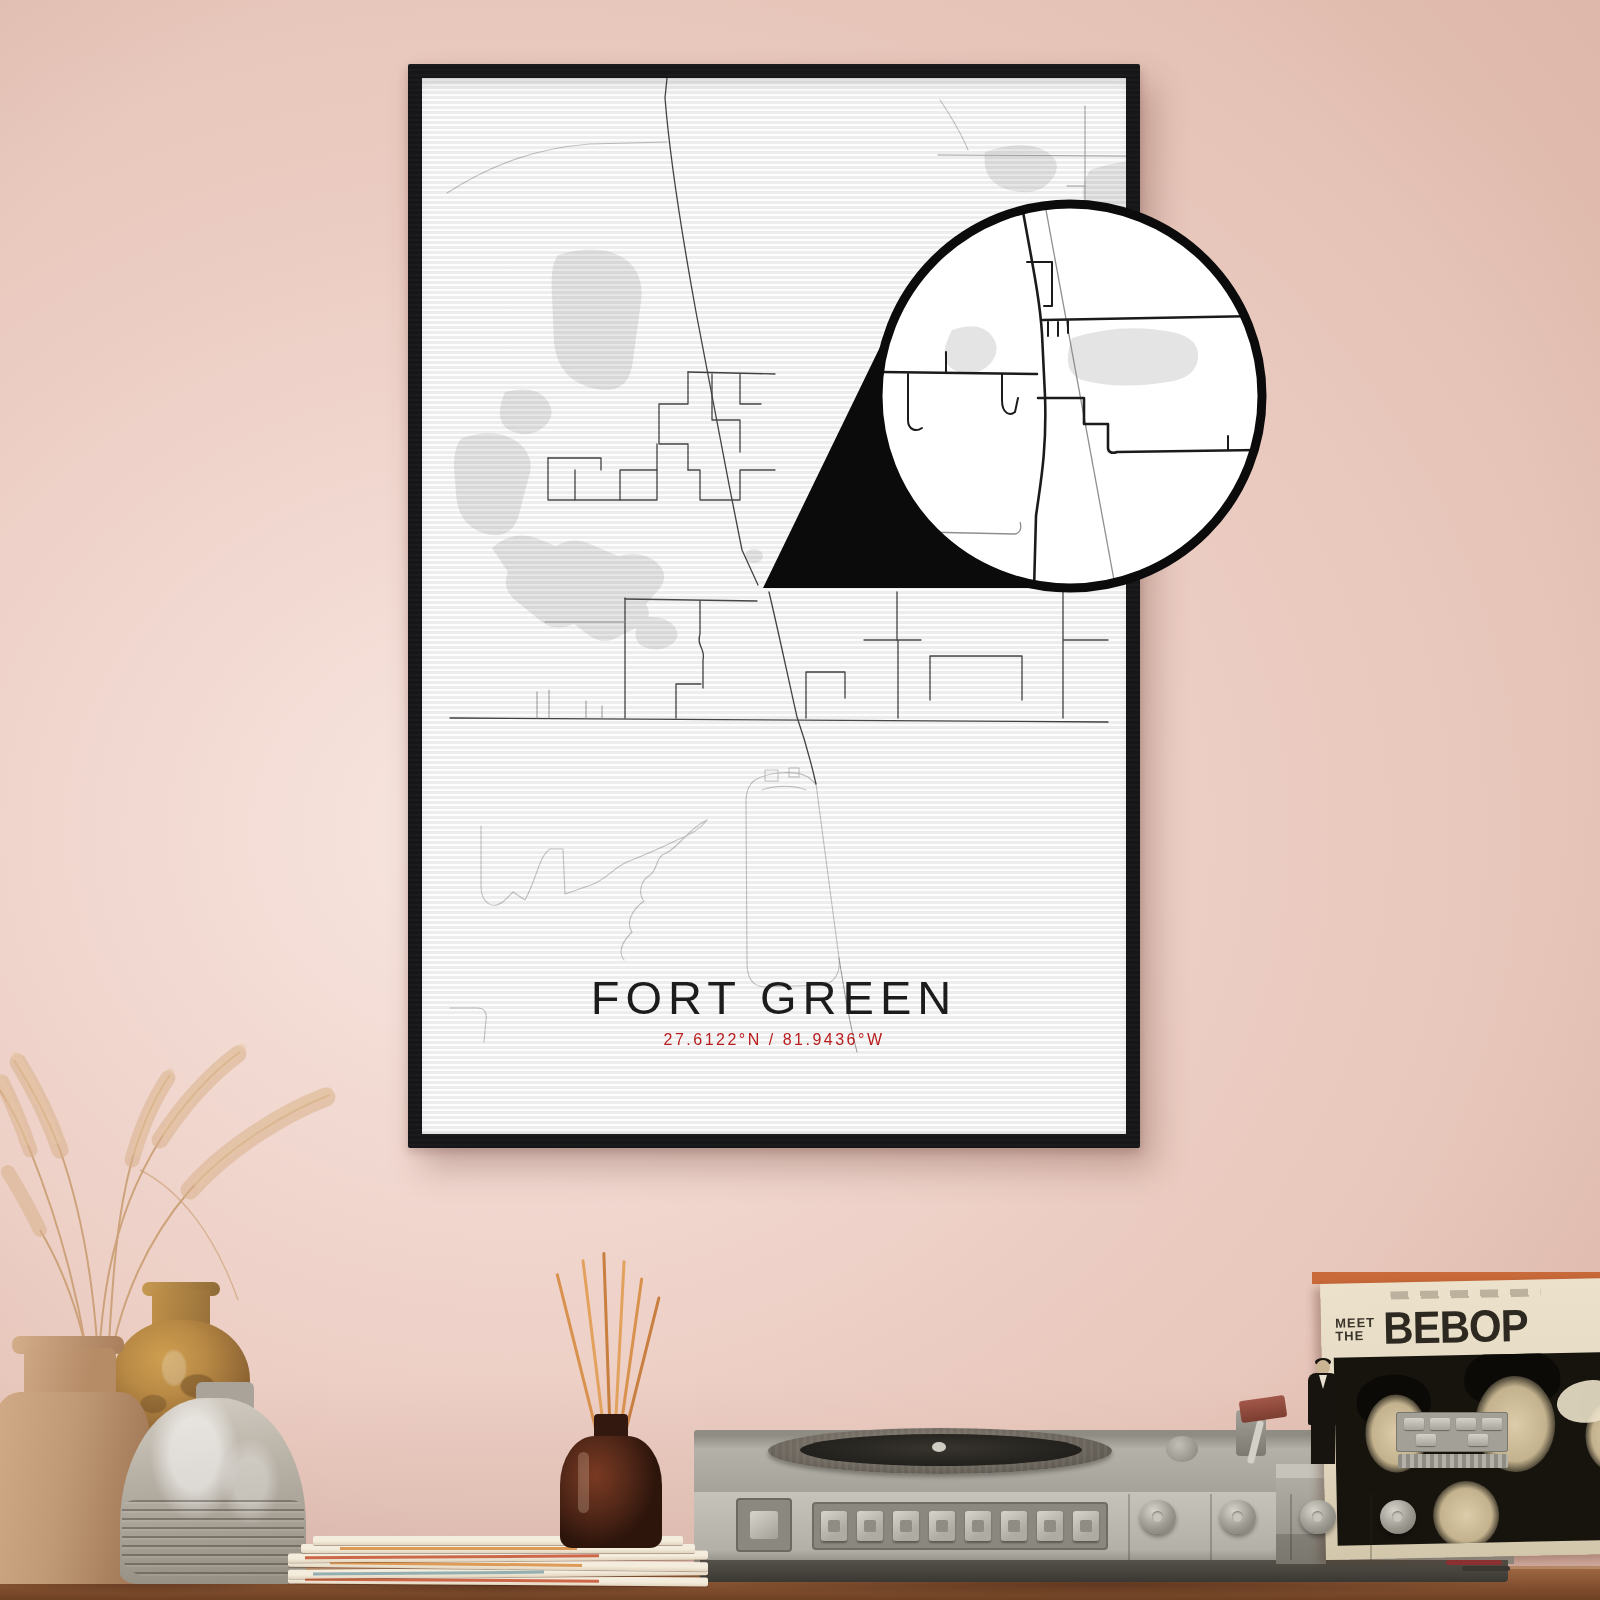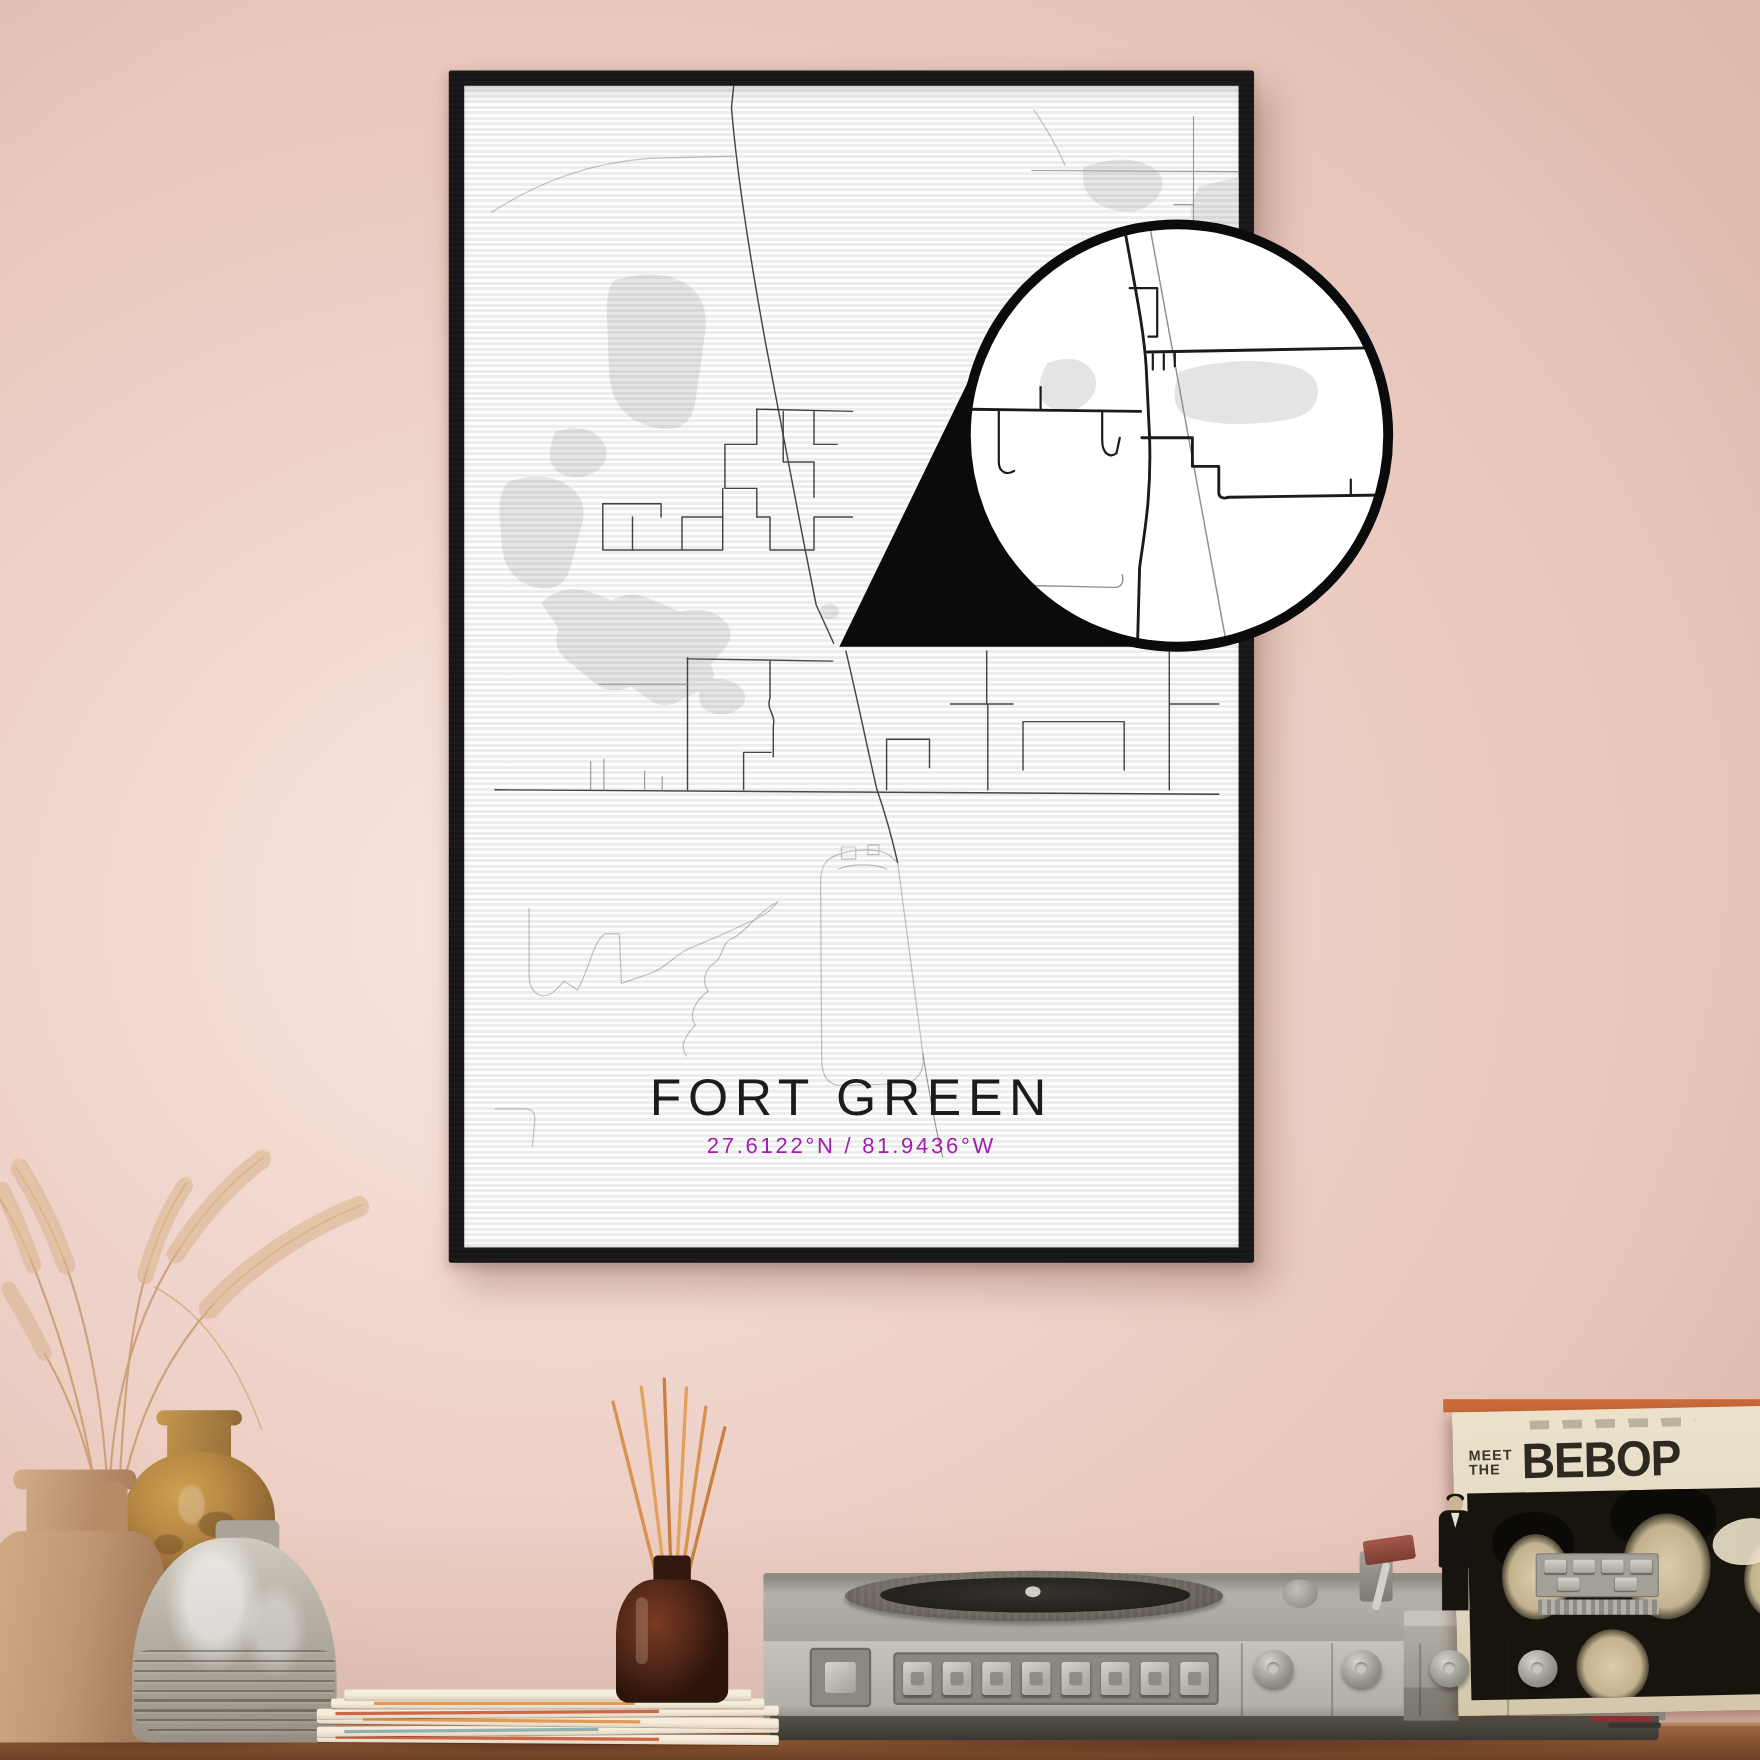--- a/index.html
+++ b/index.html
@@ -24,21 +24,21 @@
   .poster{position:absolute;inset:14px;background:var(--poster);overflow:hidden;
     box-shadow:inset 0 12px 16px -10px rgba(0,0,0,.22),inset 0 -6px 10px -8px rgba(0,0,0,.15);}
   .poster svg{position:absolute;inset:0;display:block;}
   .lake{fill:var(--water);stroke:none;}
   .rm{fill:none;stroke:var(--road);stroke-width:1.3;stroke-linecap:round;stroke-linejoin:round;}
   .rt{fill:none;stroke:#9a9a9a;stroke-width:1;stroke-linecap:round;stroke-linejoin:round;}
   .rb{fill:none;stroke:var(--road_light);stroke-width:1.1;stroke-linecap:round;stroke-linejoin:round;}
   .poster-text{position:absolute;left:0;top:896px;width:100%;text-align:center;z-index:3;}
   .poster-title{margin:0;font-size:47px;font-weight:300;letter-spacing:6px;color:#1c1c1c;line-height:1;}
   .poster-sub{margin:13px 0 0;font-size:17px;font-weight:400;letter-spacing:4.5px;color:#2c2c2c;line-height:1;}
-  .poster-coord{margin:11px 0 0;font-size:20px;letter-spacing:2.5px;color:#a21caf;line-height:1;}
+  .poster-coord{margin:11px 0 0;font-size:16px;letter-spacing:2.5px;color:#b91c1c;line-height:1;}
   
   .callout{position:absolute;left:740px;top:178px;z-index:6;pointer-events:none;}
   .c-road{fill:none;stroke:#1b1b1b;stroke-width:2.6;stroke-linecap:round;stroke-linejoin:round;}
   .c-road2{fill:none;stroke:#1b1b1b;stroke-width:2;stroke-linecap:round;stroke-linejoin:round;}
   .c-thin{fill:none;stroke:#8f8f8f;stroke-width:1.3;}
   .c-lake{fill:#e4e4e4;}
   
   .table{position:absolute;left:0;top:1566px;width:1600px;height:34px;z-index:4;
     background:linear-gradient(180deg,#a06a43 0%,#8a5634 45%,#6e4124 100%);}
   .table::before{content:"";position:absolute;left:0;top:0;width:100%;height:3px;background:rgba(255,235,220,.25);}

